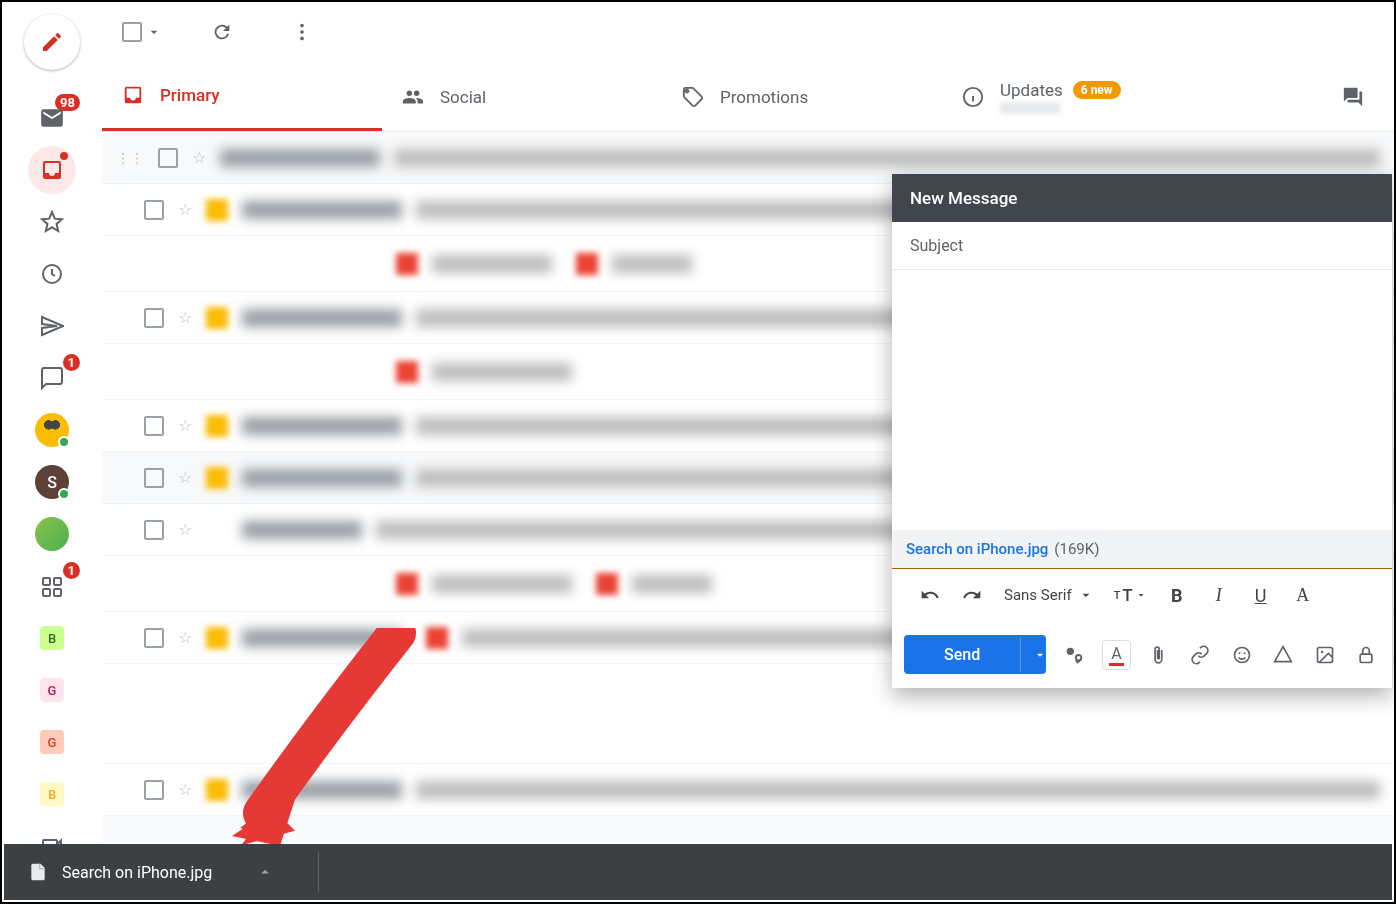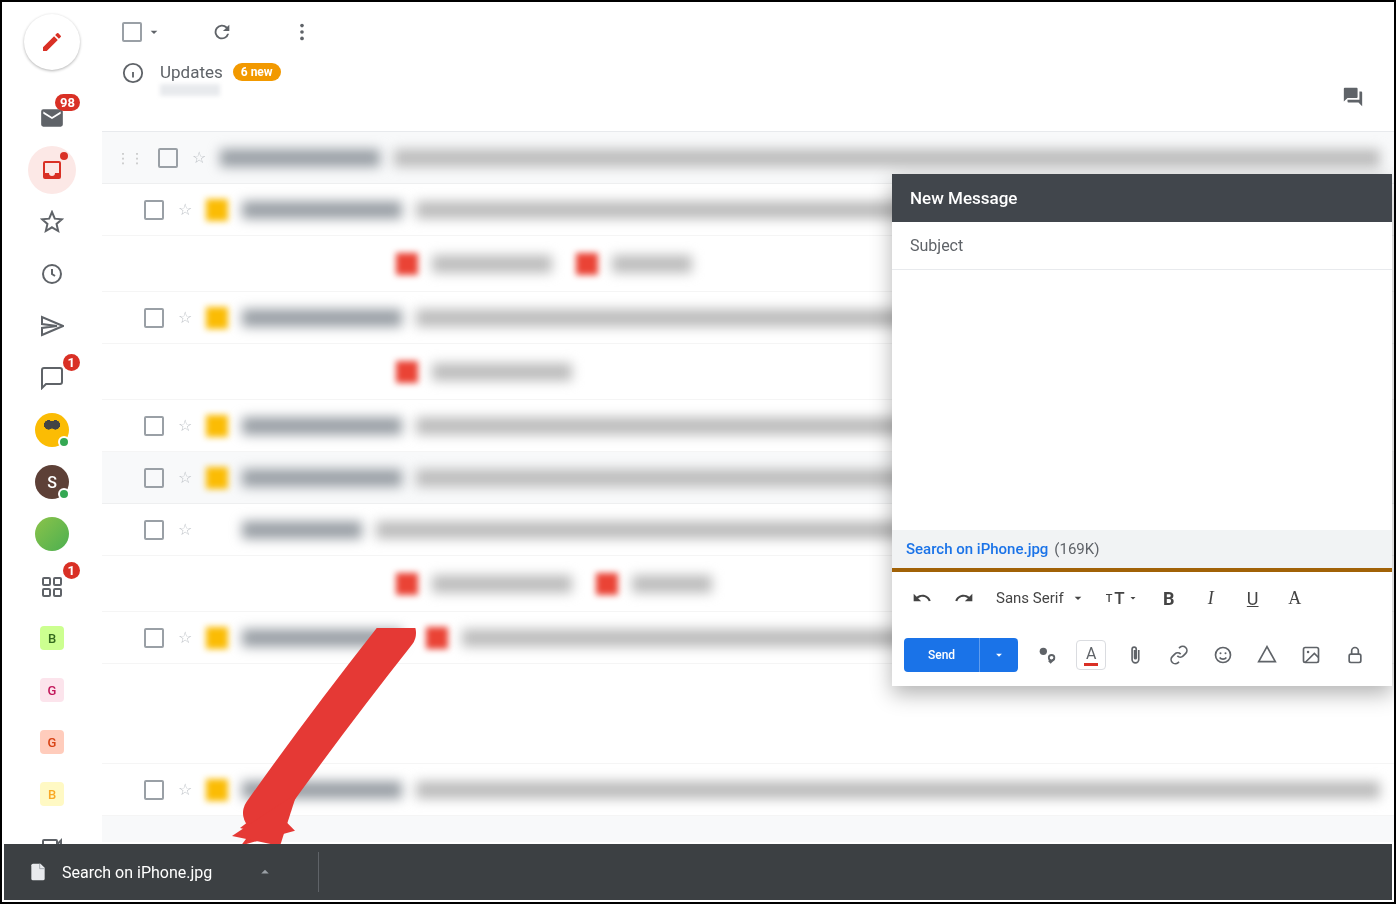--- a/index.html
+++ b/index.html
@@ -15,21 +15,21 @@
 .avatar-circle { width: 34px; height: 34px; border-radius: 50%; display: flex; align-items: center; justify-content: center; color: #fff; font-weight: 500; }
 .label-square { width: 24px; height: 24px; border-radius: 4px; display: flex; align-items: center; justify-content: center; font-size: 13px; font-weight: 500; }
 
 .top-toolbar { position: absolute; left: 100px; top: 0; right: 0; height: 60px; display: flex; align-items: center; padding-left: 20px; gap: 40px; }
 .checkbox-dropdown { display: flex; align-items: center; gap: 4px; }
 .toolbar-icon { width: 40px; height: 40px; display: flex; align-items: center; justify-content: center; cursor: pointer; border-radius: 50%; }
 
 .tabs-row { position: absolute; left: 100px; top: 60px; right: 0; height: 70px; display: flex; align-items: center; border-bottom: 1px solid #e8eaed; }
 .tab { display: flex; align-items: center; gap: 16px; padding: 0 20px; height: 100%; cursor: pointer; font-size: 17px; color: #5f6368; min-width: 280px; }
 .tab.active { color: #d93025; border-bottom: 3px solid #d93025; font-weight: 500; }
-.tab-updates { display: flex; align-items: flex-start; }
+.tab-updates { display: flex; align-items: center; }
 .updates-info { display: flex; flex-direction: column; gap: 2px; }
 .updates-label { display: flex; align-items: center; gap: 10px; }
 .new-badge { background: #f29900; color: #fff; font-size: 12px; font-weight: bold; padding: 2px 8px; border-radius: 10px; }
 .updates-sub { height: 12px; width: 60px; background: #e8eaed; filter: blur(2px); }
 
 .mail-list { position: absolute; left: 100px; top: 130px; right: 0; bottom: 60px; background: #f8f9fa; overflow: hidden; }
 .mail-row { height: 52px; display: flex; align-items: center; padding: 0 14px; gap: 14px; background: #f8f9fa; border-bottom: 1px solid rgba(0,0,0,0.04); }
 .mail-row.unread { background: #fff; }
 .drag-handle { color: #c0c0c0; font-size: 14px; cursor: grab; }
 .checkbox-sq { width: 20px; height: 20px; border: 2px solid #9aa0a6; border-radius: 2px; cursor: pointer; }
@@ -40,26 +40,26 @@
 .blur-subject { flex: 1; background: #bdbdbd; }
 .blur-red { background: #ea4335; width: 22px; height: 22px; filter: blur(3px); margin-left: 10px; }
 
 .compose-window { position: absolute; right: 2px; top: 172px; width: 500px; background: #fff; box-shadow: 0 8px 20px rgba(0,0,0,0.3); display: flex; flex-direction: column; }
 .compose-header { background: #41464c; color: #fff; padding: 14px 18px; font-size: 17px; font-weight: 500; }
 .compose-field { padding: 14px 18px; border-bottom: 1px solid #e8eaed; color: #5f6368; font-size: 16px; }
 .compose-body { flex: 1; min-height: 260px; }
 .attachment-bar { background: #f1f3f4; padding: 10px 14px; display: flex; align-items: center; gap: 6px; }
 .attach-name { color: #1a73e8; font-weight: 500; font-size: 15px; }
 .attach-size { color: #5f6368; font-size: 15px; }
-.format-bar { display: flex; align-items: center; padding: 8px 12px; gap: 6px; border-top: 4px solid #a16207; }
+.format-bar { display: flex; align-items: center; padding: 8px 20px; gap: 6px; border-top: 1px solid #a16207; }
 .fmt-btn { width: 36px; height: 36px; display: flex; align-items: center; justify-content: center; cursor: pointer; border-radius: 4px; color: #444; }
 .font-select { display: flex; align-items: center; gap: 6px; padding: 4px 8px; cursor: pointer; font-size: 15px; color: #444; }
 .send-bar { display: flex; align-items: center; padding: 14px 12px; gap: 14px; }
 .send-btn { display: flex; align-items: center; background: #1a73e8; color: #fff; border-radius: 4px; overflow: hidden; cursor: pointer; }
-.send-main { padding: 10px 24px; font-size: 12px; font-weight: 500; }
+.send-main { padding: 10px 40px; font-size: 16px; font-weight: 500; }
 .send-caret { padding: 10px 12px; border-left: 1px solid rgba(255,255,255,0.3); }
 .send-icon { width: 30px; height: 30px; display: flex; align-items: center; justify-content: center; cursor: pointer; color: #5f6368; }
 .text-color-box { border: 1px solid #dadce0; padding: 3px 6px; border-radius: 4px; }
 
 .download-bar { position: absolute; left: 2px; right: 2px; bottom: 2px; height: 56px; background: #3c4043; display: flex; align-items: center; padding: 0 24px; }
 .download-item { display: flex; align-items: center; gap: 14px; color: #fff; font-size: 16px; }
 .download-caret { margin-left: 30px; color: #9aa0a6; cursor: pointer; }
 .download-divider { width: 1px; height: 40px; background: #5f6368; margin-left: 30px; }
 
 .arrow-annotation { position: absolute; left: 220px; top: 626px; pointer-events: none; }
@@ -163,20 +163,38 @@
   <div class="toolbar-icon">
     <svg width="22" height="22" viewBox="0 0 24 24">
         <circle cx="12" cy="5" r="2" fill="#5f6368"></circle>
         <circle cx="12" cy="12" r="2" fill="#5f6368"></circle>
         <circle cx="12" cy="19" r="2" fill="#5f6368"></circle>
       </svg>
   </div>
 </div>
 
 <div class="tabs-row">
+  <div class="tab active">
+    <svg width="22" height="22" viewBox="0 0 24 24">
+        <path d="M19 3H5a2 2 0 0 0-2 2v14a2 2 0 0 0 2 2h14a2 2 0 0 0 2-2V5a2 2 0 0 0-2-2zm0 12h-4a3 3 0 0 1-6 0H5V5h14v10z" fill="#d93025"></path>
+      </svg>
+    <span>Primary</span>
+  </div>
+  <div class="tab">
+    <svg width="22" height="22" viewBox="0 0 24 24">
+        <path d="M16 11a3 3 0 1 0 0-6 3 3 0 0 0 0 6zM8 11a3 3 0 1 0 0-6 3 3 0 0 0 0 6zm0 2c-2.33 0-7 1.17-7 3.5V19h14v-2.5c0-2.33-4.67-3.5-7-3.5zm8 0c-.29 0-.62.02-.97.05 1.16.84 1.97 1.97 1.97 3.45V19h6v-2.5c0-2.33-4.67-3.5-7-3.5z" fill="#5f6368"></path>
+      </svg>
+    <span>Social</span>
+  </div>
+  <div class="tab">
+    <svg width="22" height="22" viewBox="0 0 24 24">
+        <path d="M21.41 11.58l-9-9A2 2 0 0 0 11 2H4a2 2 0 0 0-2 2v7a2 2 0 0 0 .59 1.42l9 9a2 2 0 0 0 2.83 0l7-7a2 2 0 0 0-.01-2.84zM5.5 7A1.5 1.5 0 1 1 7 5.5 1.5 1.5 0 0 1 5.5 7z" fill="none" stroke="#5f6368" stroke-width="2"></path>
+      </svg>
+    <span>Promotions</span>
+  </div>
   <div class="tab tab-updates">
     <svg width="22" height="22" viewBox="0 0 24 24">
         <circle cx="12" cy="12" r="10" fill="none" stroke="#5f6368" stroke-width="2"></circle>
         <path d="M12 8h.01M11 12h1v4h1" stroke="#5f6368" stroke-width="2" fill="none"></path>
       </svg>
     <div class="updates-info">
       <div class="updates-label">
         <span>Updates</span>
         <span class="new-badge">6 new</span>
       </div>

